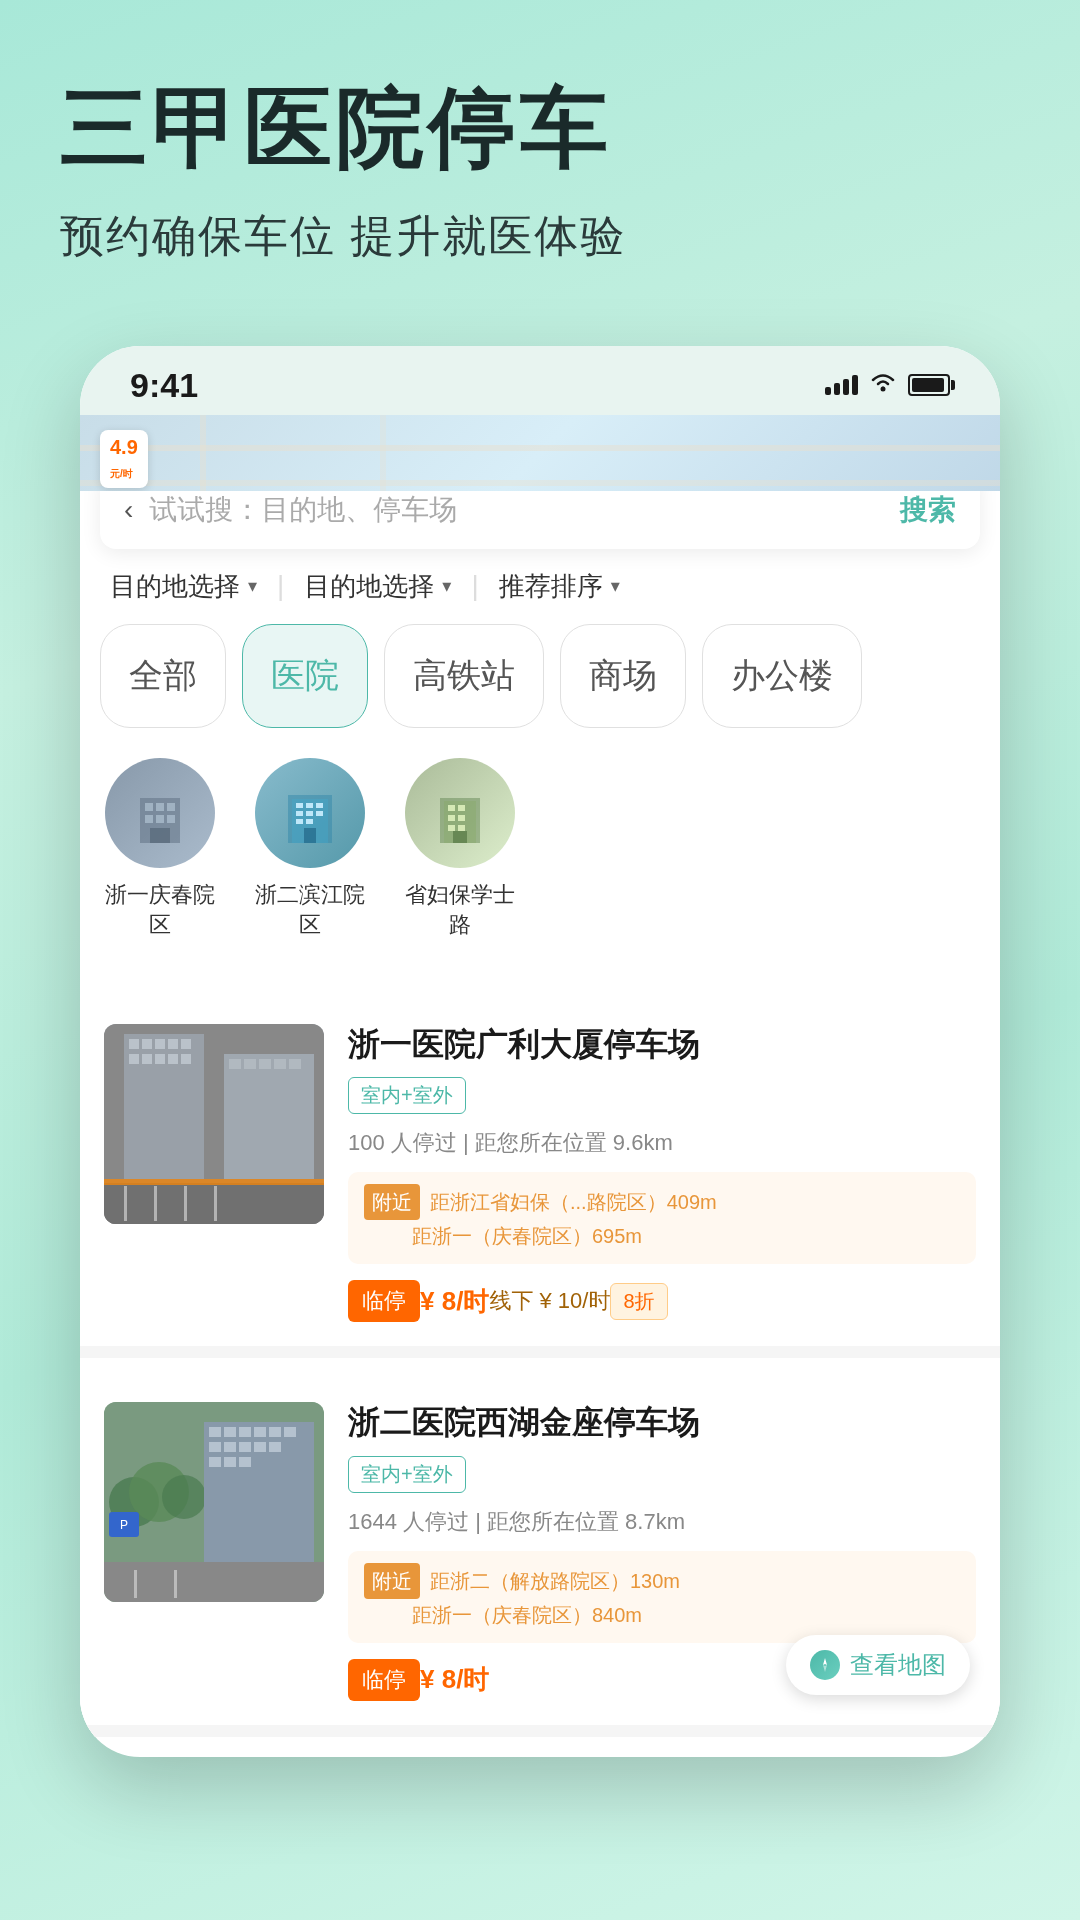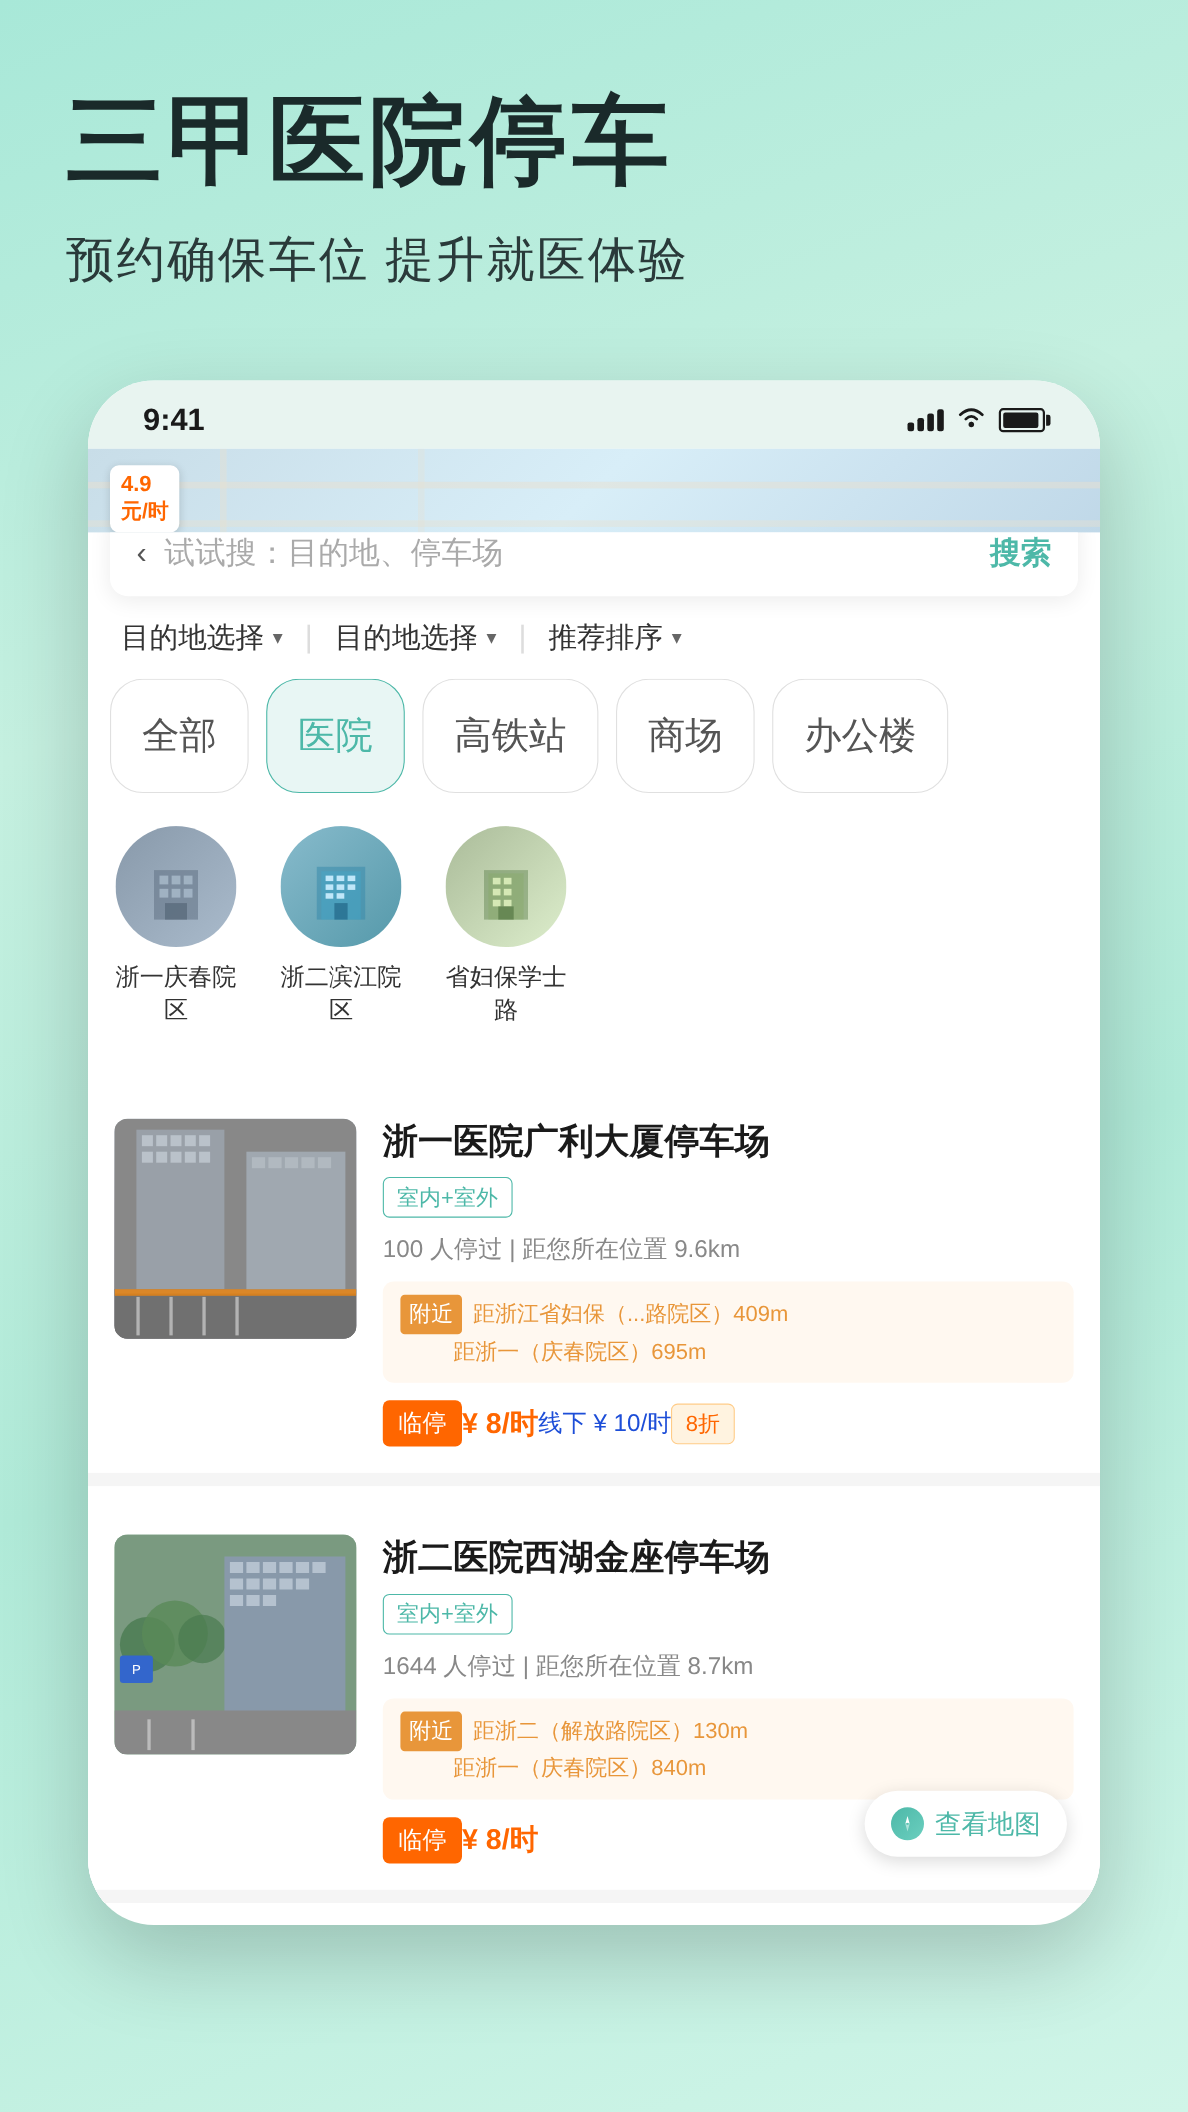--- a/index.html
+++ b/index.html
@@ -51,21 +51,21 @@
     
     .status-bar {
       display: flex;
       justify-content: space-between;
       align-items: center;
       padding: 20px 50px 10px 50px;
       background: #e8f4f0;
     }
 
     .status-time {
-      font-size: 28px;
+      font-size: 34px;
       font-weight: 700;
       color: #1a1a1a;
     }
 
     .status-icons {
       display: flex;
       align-items: center;
       gap: 12px;
     }
 
@@ -367,21 +367,21 @@
     }
 
     .price-main {
       font-size: 26px;
       color: #ff6600;
       font-weight: 700;
     }
 
     .price-offline {
       font-size: 22px;
-      color: #1d4ed8;
+      color: #a16207;
     }
 
     .discount-badge {
       background: #fff3e0;
       color: #ff6600;
       border: 1px solid #ffcc88;
       font-size: 20px;
       padding: 4px 12px;
       border-radius: 6px;
     }
@@ -474,21 +474,21 @@
           <div class="battery-fill"></div>
         </div>
       </div>
     </div>
 
     <div class="map-strip">
       <div class="map-road-h" style="top: 30px; left: 0; right: 0; opacity: 0.5;"></div>
       <div class="map-road-h" style="top: 65px; left: 0; right: 0; opacity: 0.4;"></div>
       <div class="map-road-v" style="left: 120px; opacity: 0.4;"></div>
       <div class="map-road-v" style="left: 300px; opacity: 0.3;"></div>
-      <div class="map-price-tag">4.9<br><span style="font-size:19px">元/时</span></div>
+      <div class="map-price-tag">4.9<br><span style="font-size:10px">元/时</span></div>
     </div>
 
     <div class="phone-content">
 
       <div class="search-bar">
         <span class="back-btn">‹</span>
         <span class="search-placeholder">试试搜：目的地、停车场</span>
         <span class="search-btn">搜索</span>
       </div>
 

